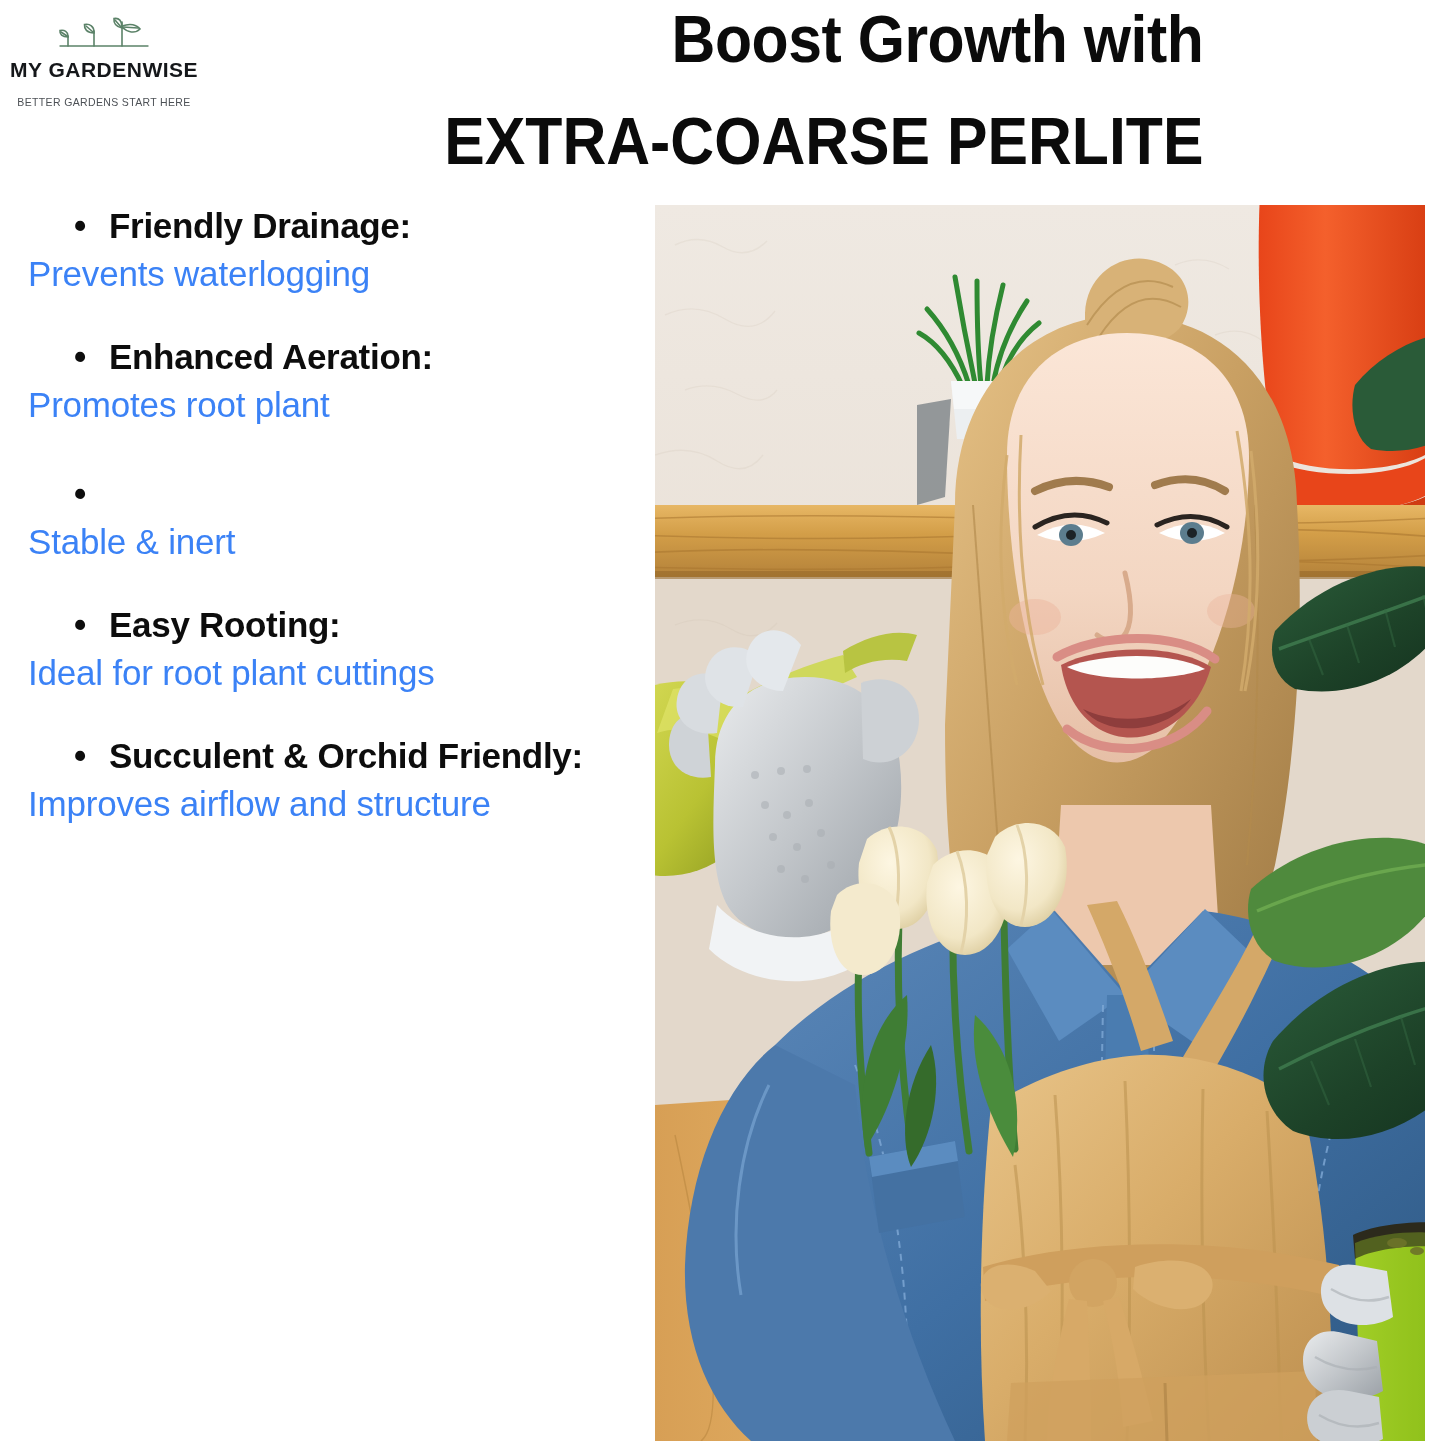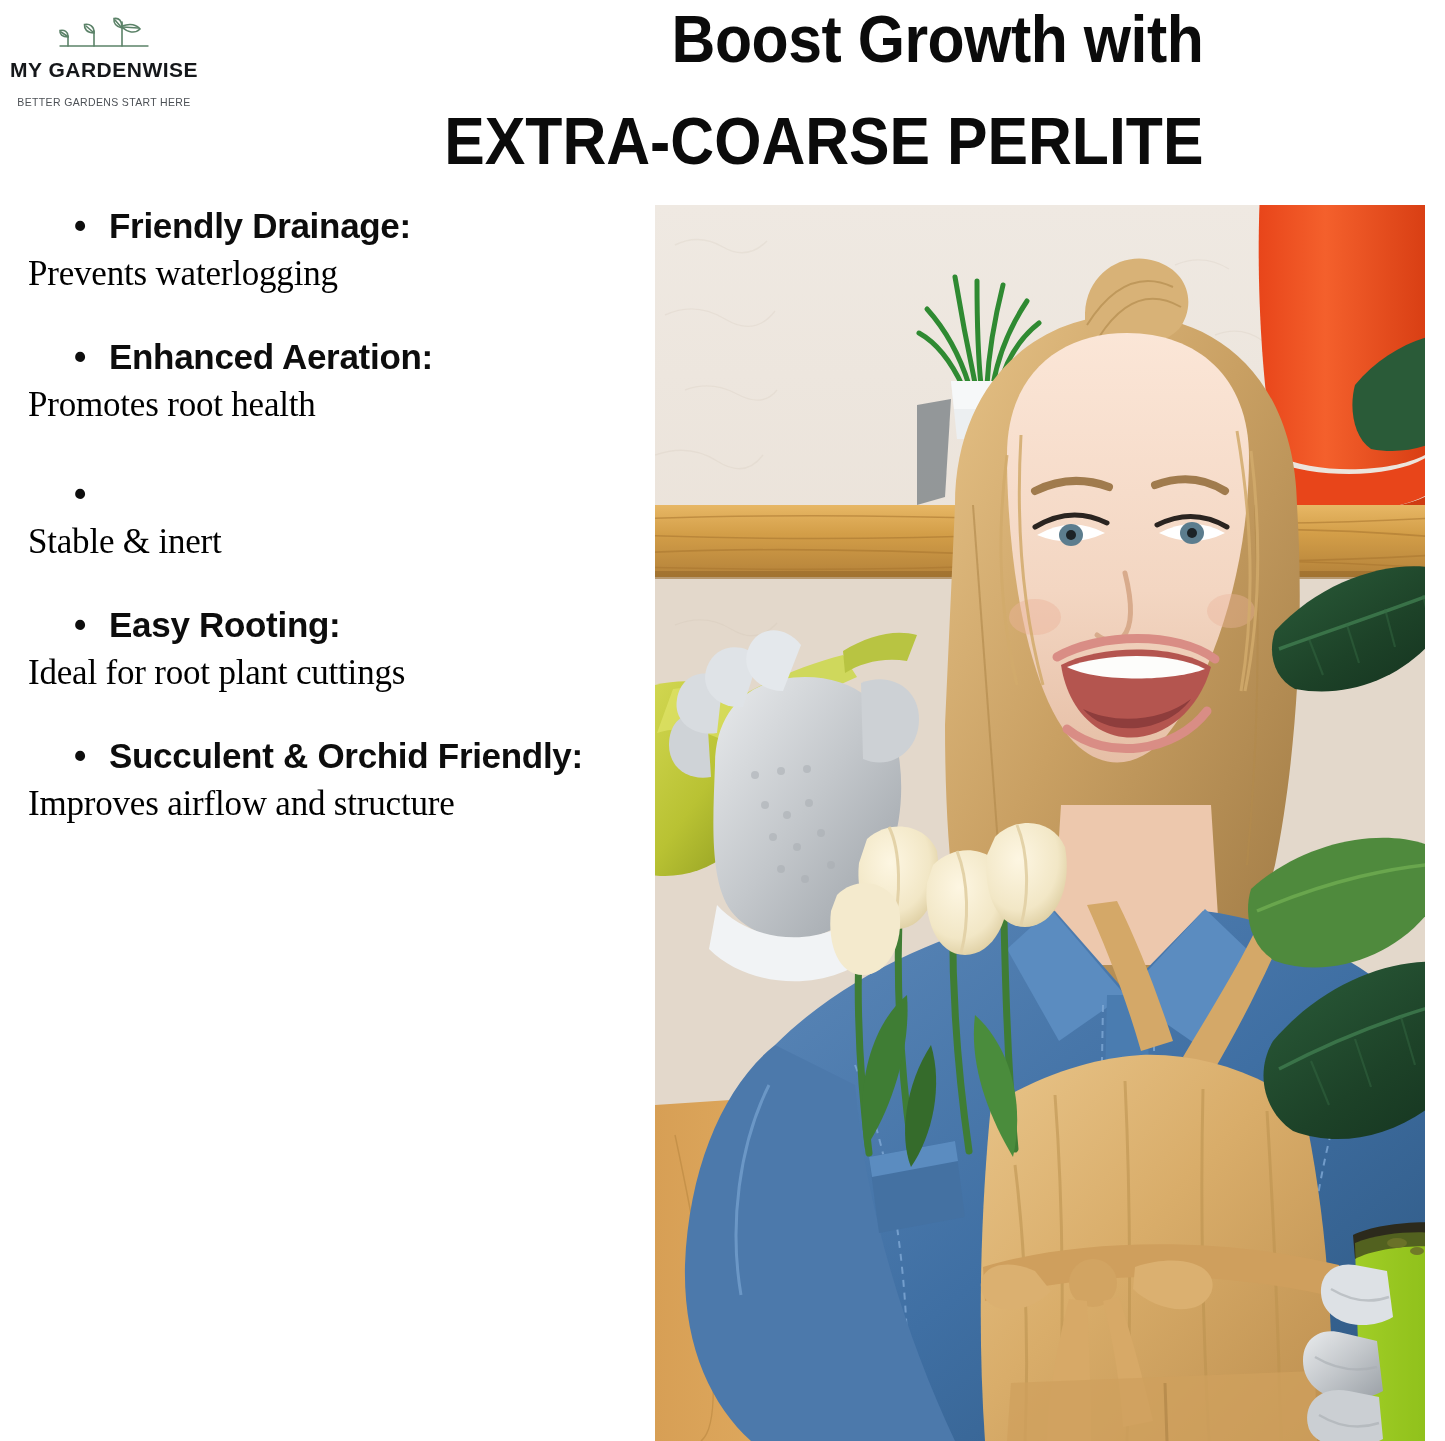--- a/index.html
+++ b/index.html
@@ -46,21 +46,21 @@
     letter-spacing:-0.3px; color:#0d0d0d;
   }
   .f-bullet {
     flex:0 0 auto; width:35px; font-size:35px; line-height:44px;
     font-weight:700; color:#0d0d0d;
   }
   .f-head-text { flex:1 1 auto; }
   .f-desc {
     padding-left:28px; padding-right:40px; margin-top:3px;
     font-size:35px; font-weight:400; line-height:46px;
-    letter-spacing:-0.2px; color:#000000;font-family:Liberation Serif, serif;
+    letter-spacing:-0.2px; color:#3b82f6;
   }
 
   
   .feature.sp1 { margin-bottom:38px; }
   .feature.sp2 { margin-bottom:44px; }
   .feature.sp3 { margin-bottom:38px; }
   .feature.sp4 { margin-bottom:38px; }
 
   
   .photo {
@@ -111,21 +111,21 @@
       <span class="f-head-text">Friendly Drainage:</span>
     </div>
     <div class="f-desc">Prevents waterlogging</div>
   </div>
 
   <div class="feature sp2">
     <div class="f-head">
       <span class="f-bullet">•</span>
       <span class="f-head-text">Enhanced Aeration:</span>
     </div>
-    <div class="f-desc">Promotes root health</div>
+    <div class="f-desc">Promotes root plant</div>
   </div>
 
   <div class="feature sp3">
     <div class="f-head">
       <span class="f-bullet">•</span>
     </div>
     <div class="f-desc">Stable &amp; inert</div>
   </div>
 
   <div class="feature sp4">

